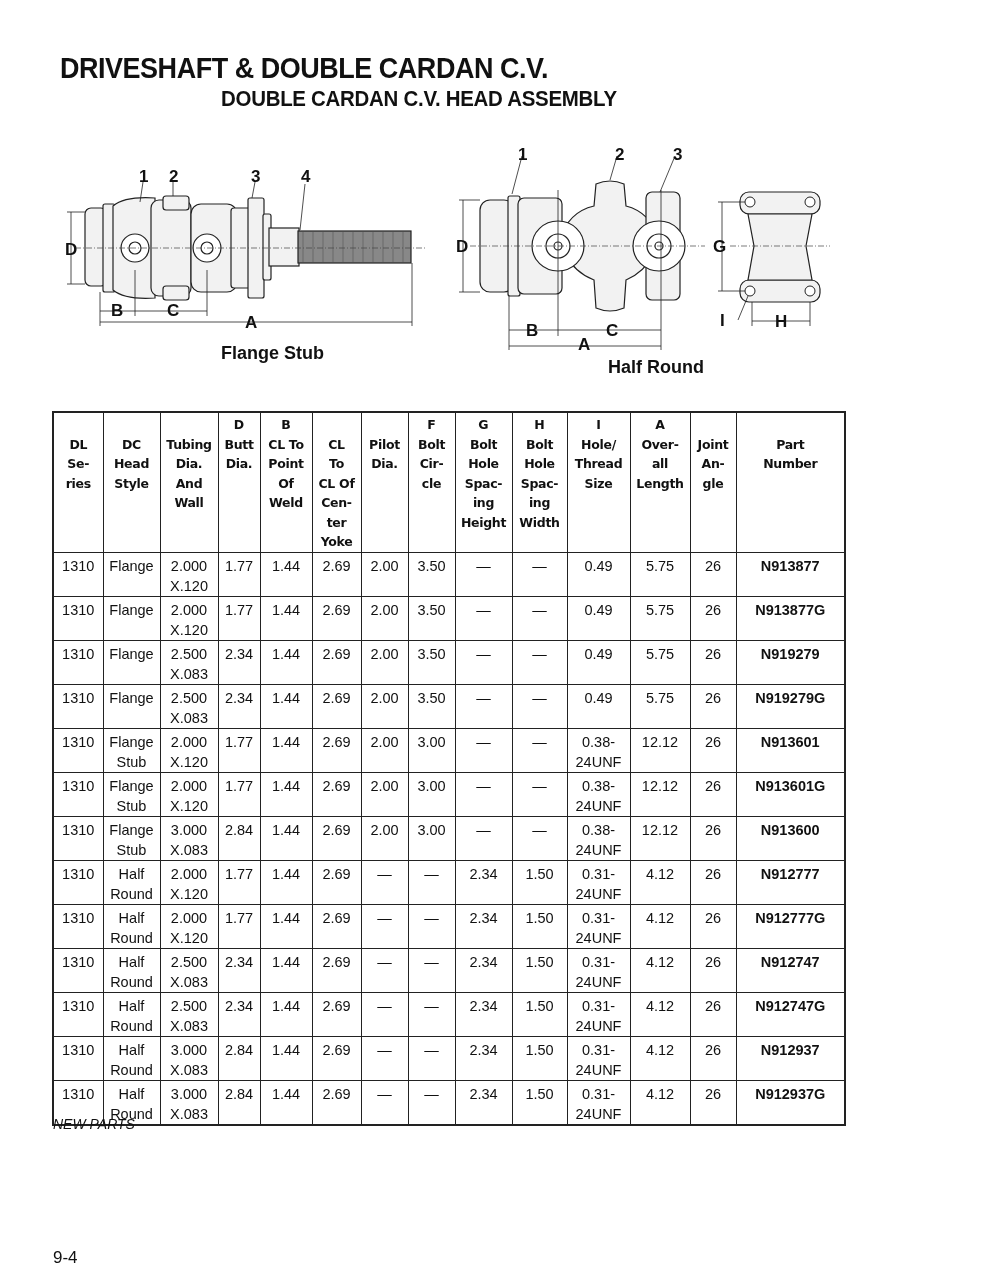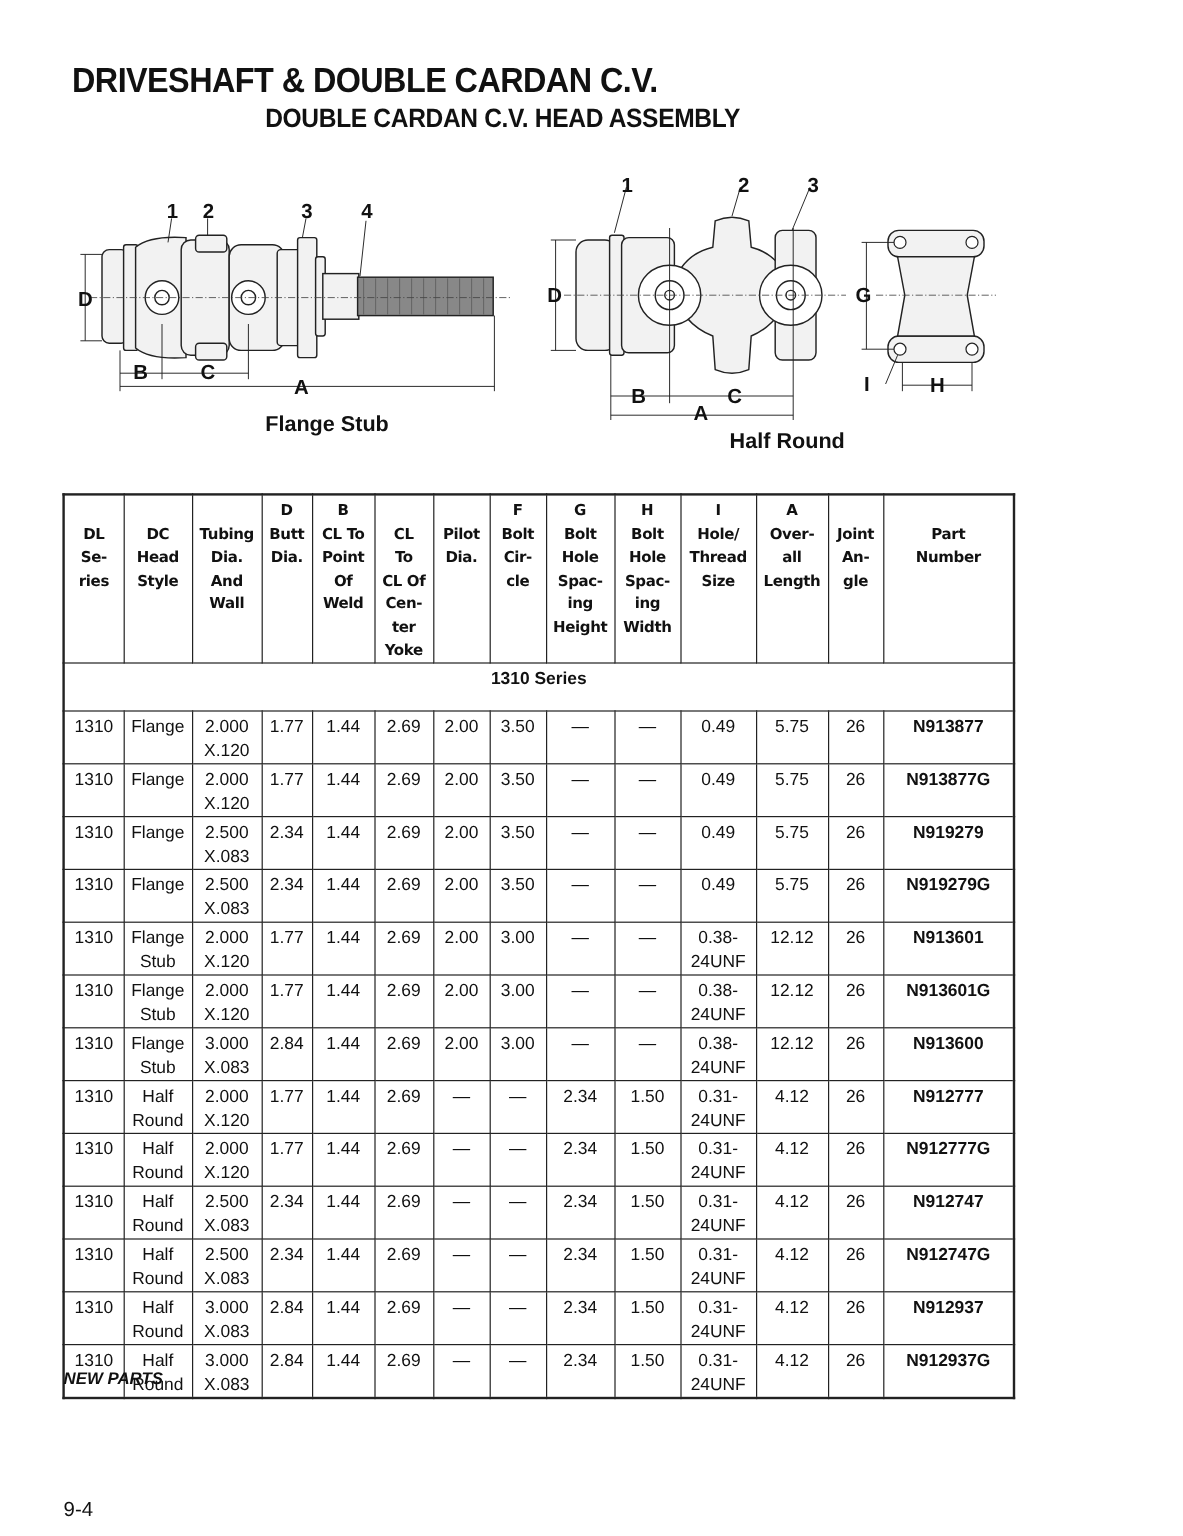--- a/index.html
+++ b/index.html
@@ -11,21 +11,21 @@
     .cap { position: absolute; font-size: 18px; font-weight: bold; }
     .lbl { font-family: "Liberation Sans", sans-serif; font-weight: bold; font-size: 17px; fill: #111; }
     table.spec { position: absolute; left: 52px; top: 411px; width: 792px; border-collapse: collapse; border: 2px solid #222; table-layout: fixed; }
     table.spec th, table.spec td { border: 1.5px solid #222; text-align: center; vertical-align: top; padding: 0; }
     table.spec th { font-family: "DejaVu Sans", sans-serif; font-weight: bold; font-size: 12.5px; line-height: 19.5px; padding-top: 2px; padding-bottom: 0; transform-origin: center; }
     th .letter { display: block; height: 19.5px; }
     th .hbody { display: flex; flex-direction: column; justify-content: flex-start; height: 117px; letter-spacing: -0.3px; }
     table.spec td { font-size: 14.5px; line-height: 20px; height: 40.5px; padding-top: 3px; box-sizing: border-box; }
     td.pn { text-align: left; padding-left: 7px; font-weight: bold; font-family: "Liberation Sans", sans-serif; margin-left: 15px; }
     td.series { font-size: 18px; font-weight: bold; height: 26px; line-height: 22px; padding-top: 1px; }
-    .foot1 { position: absolute; left: 53px; top: 1140px; font-size: 14px; font-weight: bold; font-style: italic; }
+    .foot1 { position: absolute; left: 53px; top: 1116px; font-size: 14px; font-weight: normal; font-style: italic; }
     .foot2 { position: absolute; left: 53px; top: 1224px; font-size: 17px; margin-top: 24px; }
   </style>
 </head>
 <body>
 
 <div class="title1">DRIVESHAFT &amp; DOUBLE CARDAN C.V.</div>
 <div class="title2">DOUBLE CARDAN C.V. HEAD ASSEMBLY</div>
 
 <div class="diagram" style="left:55px; top:160px;">
   <svg width="380" height="180" viewBox="0 0 380 180">
@@ -290,23 +290,20 @@
         <th>
           <span class="letter"></span>
           <div class="hbody">
             <span>Part</span>
             <span>Number</span>
           </div>
         </th>
       </tr>
   </thead>
   <tbody id="tbody">
-    <tr>
-      <td class="series" colspan="14">1310 Series</td>
-    </tr>
   <tr>
         <td>1310</td>
         <td>
           <div>Flange</div>
         </td>
         <td>
           <div>2.000</div>
           <div>X.120</div>
         </td>
         <td>1.77</td>

